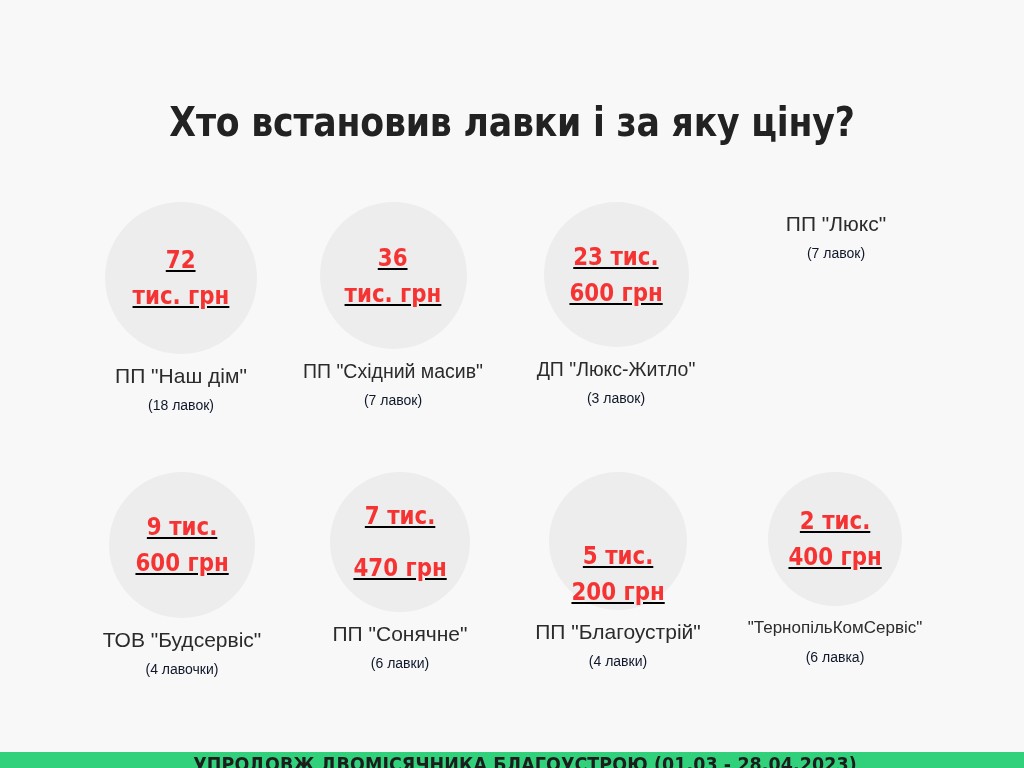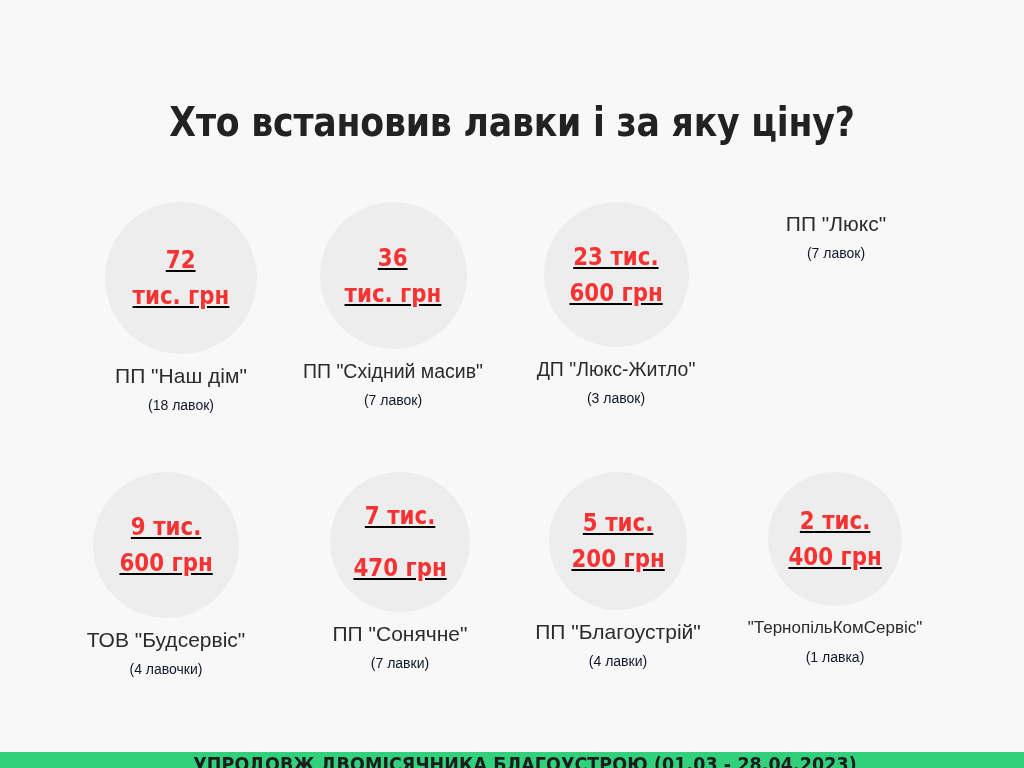--- a/index.html
+++ b/index.html
@@ -162,58 +162,58 @@
         </div>
       </div>
       <div class="cell" style="width: 260px; left: 706px;">
         <div class="labels">
           <div class="org-name ">ПП "Люкс"</div>
           <div class="bench-count">(7 лавок)</div>
         </div>
       </div>
     </div>
   <div class="row row-2">
-      <div class="cell" style="width: 260px; left: 36px;">
+      <div class="cell" style="width: 260px; left: 52px;">
         <div class="bubble" style="width: 146px; height: 146px;">
           <div class="amount-line">9 тис.</div>
           <div class="amount-line">600 грн</div>
         </div>
         <div class="labels">
           <div class="org-name ">ТОВ "Будсервіс"</div>
           <div class="bench-count">(4 лавочки)</div>
         </div>
       </div>
       <div class="cell" style="width: 260px; left: 270px;">
         <div class="bubble" style="width: 140px; height: 140px; gap: 16px;">
           <div class="amount-line">7 тис.</div>
           <div class="amount-line">470 грн</div>
         </div>
         <div class="labels">
           <div class="org-name ">ПП "Сонячне"</div>
-          <div class="bench-count">(7 лавки)</div>
+          <div class="bench-count">(6 лавки)</div>
         </div>
       </div>
       <div class="cell" style="width: 260px; left: 488px;">
-        <div class="bubble" style="width: 138px; height: 138px;">
+        <div class="bubble" style="width: 138px; height: 138px; justify-content: flex-end;">
           <div class="amount-line">5 тис.</div>
           <div class="amount-line">200 грн</div>
         </div>
         <div class="labels">
           <div class="org-name ">ПП "Благоустрій"</div>
           <div class="bench-count">(4 лавки)</div>
         </div>
       </div>
       <div class="cell" style="width: 260px; left: 705px;">
         <div class="bubble" style="width: 134px; height: 134px;">
           <div class="amount-line">2 тис.</div>
           <div class="amount-line">400 грн</div>
         </div>
         <div class="labels">
           <div class="org-name xs">"ТернопільКомСервіс"</div>
-          <div class="bench-count">(1 лавка)</div>
+          <div class="bench-count">(6 лавка)</div>
         </div>
       </div>
     </div>
 
   <div class="footer-band">
     <div class="footer-text">УПРОДОВЖ ДВОМІСЯЧНИКА БЛАГОУСТРОЮ (01.03 - 28.04.2023)</div>
   </div>
 
 </div>
 

